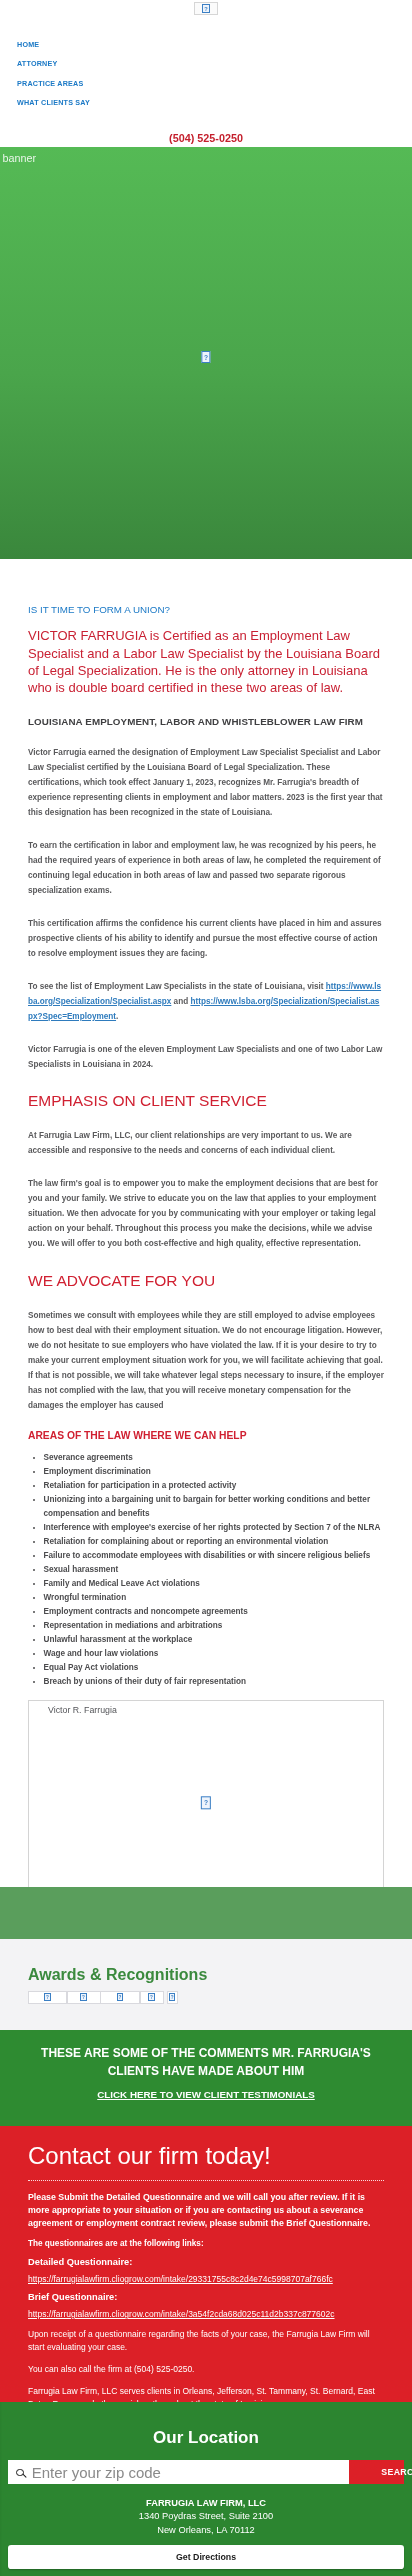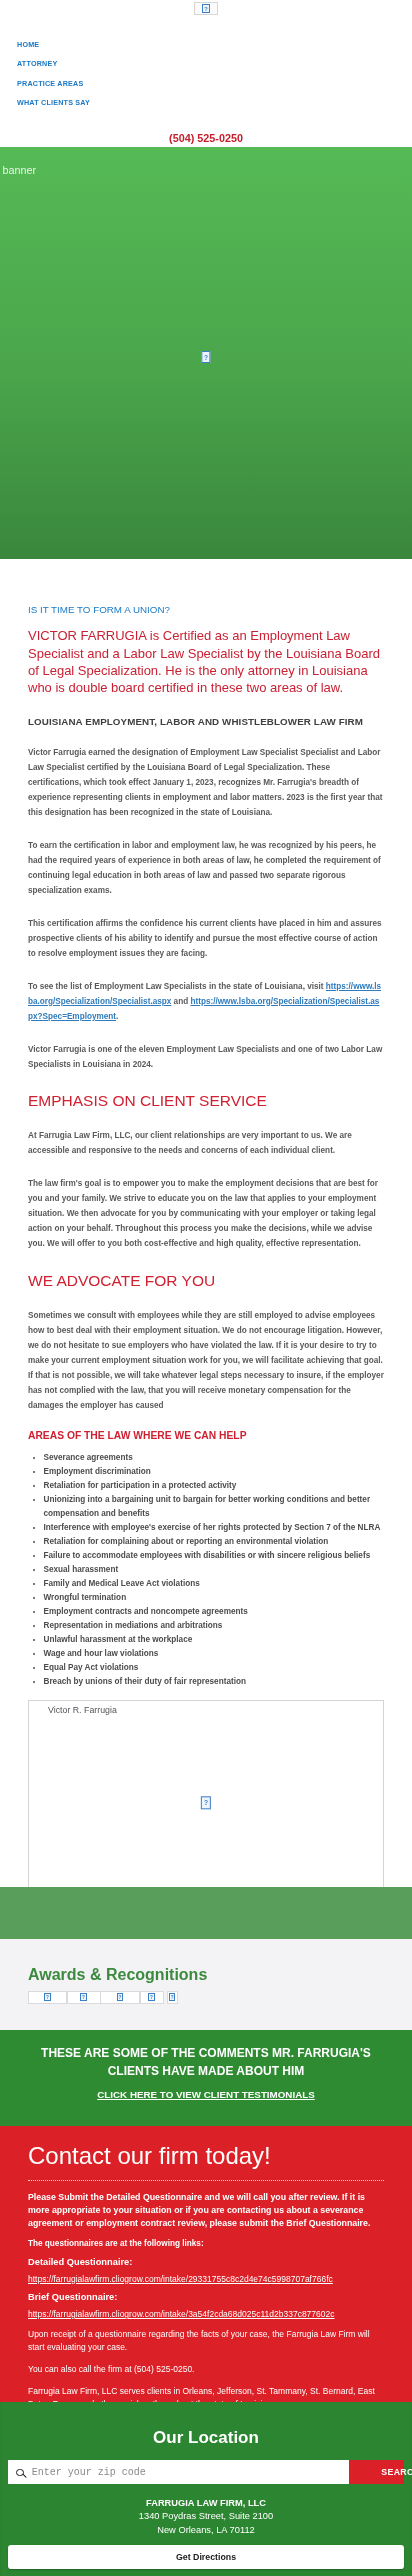--- a/index.html
+++ b/index.html
@@ -15,21 +15,21 @@
   #header { position:relative; height:147px; background:#ffffff; }
   #logo-ph { position:absolute; top:2.1px; left:50%; transform:translateX(-50%); width:24px; height:13.4px; }
   #logo-ph .q { width:7.7px; height:9.3px; font-size:5.7px; }
   #header nav { position:absolute; left:17px; top:40px; }
   #header nav .nav-item { display:block; margin-bottom:10.3px; color:#1b79c6; font-size:7.2px; font-weight:bold; letter-spacing:0.2px; }
   #header .phone { position:absolute; bottom:3.1px; left:0; width:100%; text-align:center;
                    color:#c41f2c; font-size:10.8px; font-weight:bold; }
 
   
   #banner { position:relative; height:412px; background:linear-gradient(#55ba55,#4aa54b 55%,#3a873c); }
-  #banner .alt { position:absolute; top:17px; left:2.6px; color:#e9f6e9; font-size:10.8px; }
+  #banner .alt { position:absolute; top:5px; left:2.6px; color:#e9f6e9; font-size:10.8px; }
   #banner .bq { position:absolute; top:204px; left:50%; transform:translateX(-50%); width:9.3px; height:12.4px; font-size:6.7px; }
 
   
   #main { height:1328px; padding:0 28px; overflow:hidden; color:#5a5a5c; }
   .union-link { display:inline-block; margin-top:45px; color:#1b79c6; font-size:9.8px; }
   h1.hero { margin-top:12.4px; color:#c92133; font-size:13px; font-weight:normal; line-height:1.32; }
   h2.firm { margin-top:19.6px; color:#3f3f41; font-size:9.8px; letter-spacing:0.1px; }
   p.body { margin-top:18px; font-size:8.2px; line-height:15px;font-weight:bold; }
   p.body a { color:#2e7bbd; text-decoration:underline; word-break:break-all; }
   h2.red-big { margin-top:20.6px; color:#d02031; font-size:15.5px; font-weight:normal; }
@@ -68,21 +68,21 @@
 
   
   #location { height:191px; background:#2c8530; color:#fff; padding:0 7.7px; overflow:hidden;
               box-shadow:inset 0 -3.6px 4.6px -2.6px rgba(0,0,0,.35); }
   #location h2 { margin-top:26px; text-align:center; font-size:17px; }
   .searchbar { margin-top:12.4px; height:24px; background:#fff; display:flex; align-items:stretch; }
   .mag-wrap { width:24px; display:flex; align-items:center; justify-content:center; }
   .mag { position:relative; width:7.7px; height:7.7px; border:1px solid #1c1c1c; border-radius:50%; }
   .mag::after { content:""; position:absolute; width:4.6px; height:1.3px; background:#1c1c1c;
                 transform:rotate(45deg); right:-4.1px; bottom:-1.5px; border-radius:1px; }
-  .searchbar input { flex:1; border:none; outline:none; font-size:10px; color:#555; font-family:Liberation Mono, monospace; }
+  .searchbar input { flex:1; border:none; outline:none; font-size:15px; color:#555; font-family:Liberation Sans, sans-serif; }
   .searchbar input::placeholder { color:#8a8a8a; }
   .search-btn { width:55px; background:#dc2027; color:#fff; border:none; font-size:8.8px; font-weight:bold;
                 letter-spacing:0.3px; cursor:pointer; font-family:"Liberation Sans",sans-serif;padding-left:32px; }
   .firm-name { margin-top:13.4px; text-align:center; font-size:9.3px; font-weight:bold; }
   .addr { margin-top:3.6px; text-align:center; font-size:9.3px; }
   .directions { margin-top:10.3px; height:24px; background:#fff; border-radius:3.1px; color:#1c1c1c;
                 font-size:8.8px; font-weight:bold; display:flex; align-items:center; justify-content:center;
                 box-shadow:0 1px 1.5px rgba(0,0,0,.25); }
 </style>
 </head>

